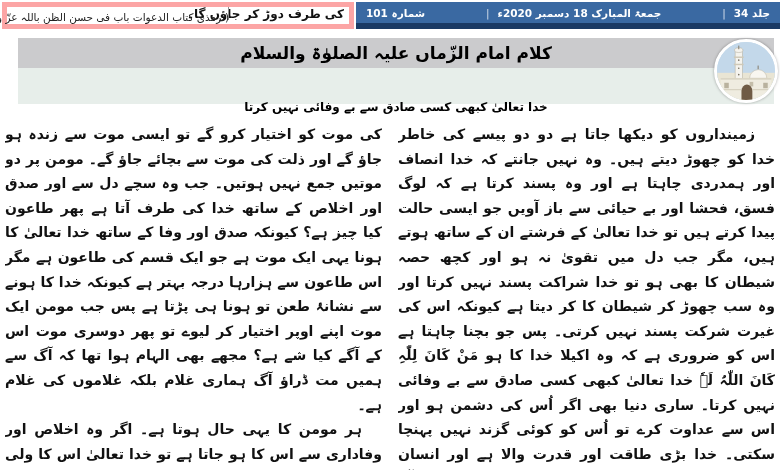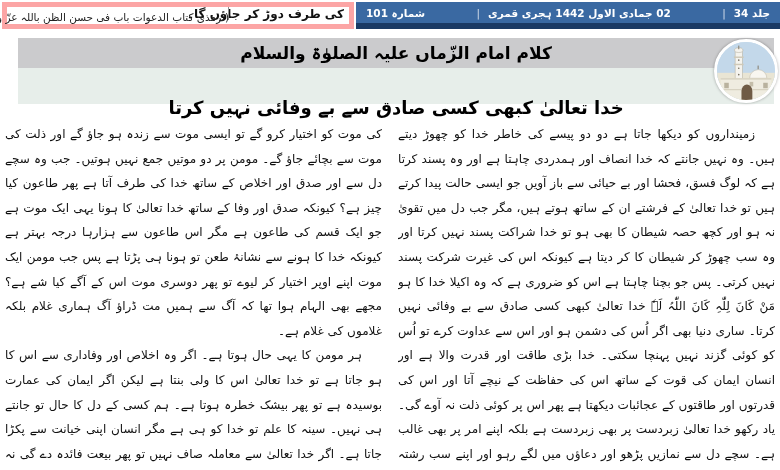--- a/index.html
+++ b/index.html
@@ -41,54 +41,54 @@
 
   
   .banner { position:absolute; top:38px; right:6px; left:18px; height:62px; }
   .banner-top {
     height:30px; background:#cbcbcd; display:flex; align-items:center; justify-content:center;
   }
   .banner-bottom {
     height:36px; background:#e7eeea; display:flex; align-items:center; justify-content:center;
   }
   .kicker { font-size:17px; font-weight:bold; color:#000; }
-  .main-title { font-size:18px; font-weight:bold; color:#000;margin-top:42px; }
+  .main-title { font-size:12px; font-weight:bold; color:#000;margin-top:42px; }
   .mosque {
     position:absolute; top:1px; right:-4px; width:64px; height:64px;
     border-radius:50%; border:3px solid #ffffff; overflow:hidden;
     box-shadow:0 0 3px rgba(0,0,0,.35); background:#c3d8ea; z-index:2;
   }
   .mosque svg { display:block; width:100%; height:100%; }
 
   
   .article {
     position:absolute; top:122px; right:5px; left:5px; height:348px;
     display:flex; gap:16px; overflow:hidden;
   }
   .col {
     flex:1 1 0; height:348px; overflow:hidden;
-    font-size:12px; line-height:24.6px; text-align:justify; color:#111;
+    font-size:14px; line-height:24.6px; text-align:justify; color:#111;font-weight:bold;
   }
   .col p { text-indent:20px; }
   .col p.no-indent { text-indent:0; }
 </style>
 </head>
 <body>
 
 <div class="page">
 
   <div class="topbar">
     <div class="top-left-box">
       <div class="hadith-cont">کی طرف دوڑ کر جاؤں گا۔</div>
       <div class="col-divider"></div>
       <div class="hadith-cite">(ترمذی کتاب الدعوات باب فی حسن الظن باللہ عزّ وجلّ)</div>
     </div>
     <div class="info-bar">
       <span class="bar-item">جلد 34</span>
-      <span class="bar-item">02 جمادی الاول 1442 ہجری قمری</span>
+      <span class="bar-item">جمعۃ المبارک 18 دسمبر 2020ء</span>
       <span class="bar-item">شمارہ 101</span>
     </div>
   </div>
 
   <div class="banner">
     <div class="banner-top">
       <span class="kicker">کلام امام الزّماں علیہ الصلوٰۃ والسلام</span>
     </div>
     <div class="banner-bottom">
       <span class="main-title">خدا تعالیٰ کبھی کسی صادق سے بے وفائی نہیں کرتا</span>

